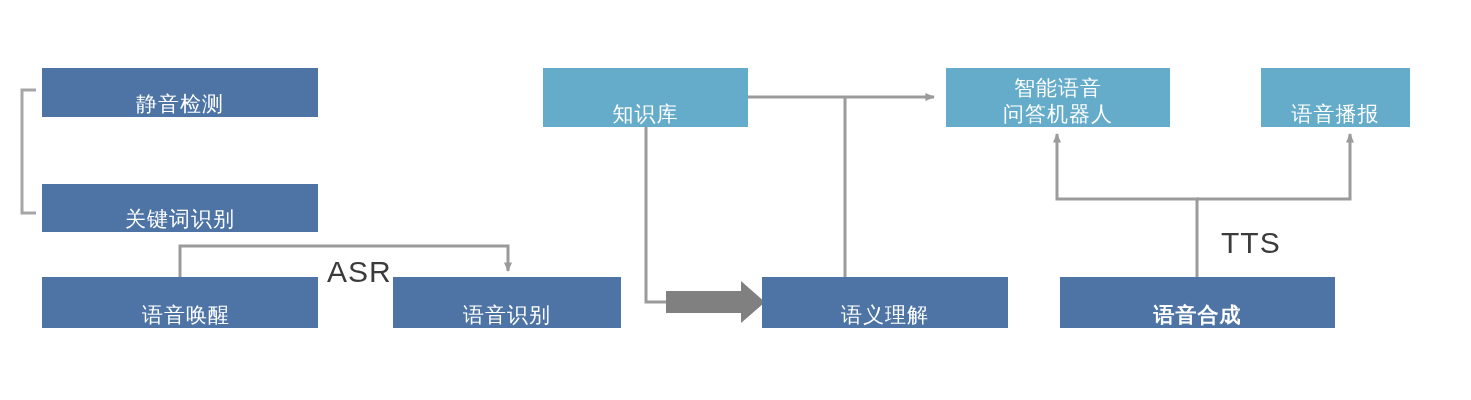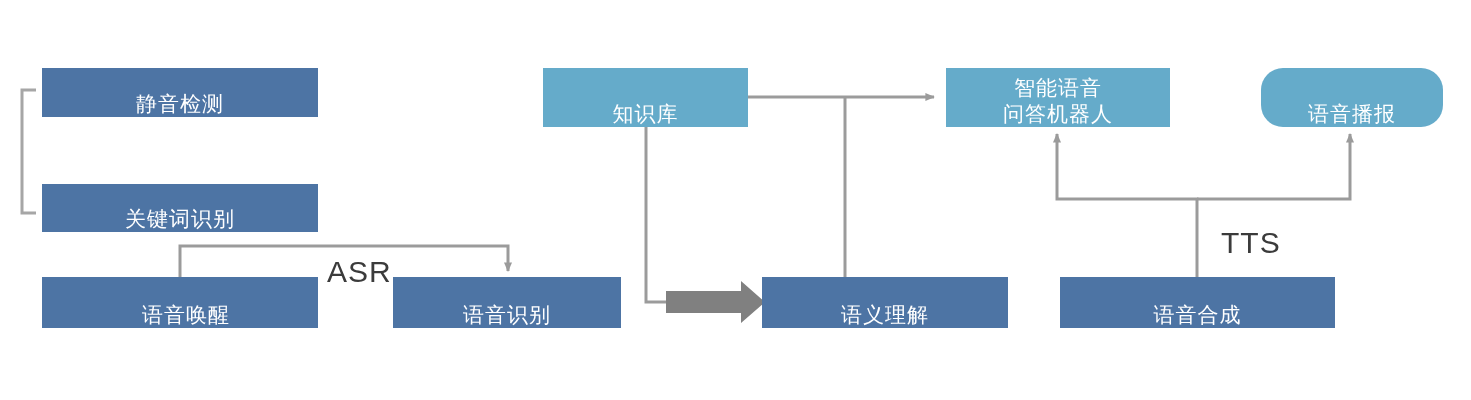--- a/index.html
+++ b/index.html
@@ -101,25 +101,25 @@
     <span>语义理解</span>
   </div>
 
   <div class="box light" style="left:946px;top:68px;width:224px;height:59px;">
     <span>
       <span class="tl">智能语音</span>
       <span class="tl">问答机器人</span>
     </span>
   </div>
 
-  <div class="box dark" style="left:1060px;top:277px;width:275px;height:51px;">
+  <div class="box dark" style="left:1060px;top:277px;width:275px;height:51px;font-weight:bold;">
     <span>语音合成</span>
   </div>
 
-  <div class="box light" style="left:1261px;top:68px;width:182px;height:59px;border-radius:22px;">
+  <div class="box light" style="left:1261px;top:68px;width:149px;height:59px;">
     <span>语音播报</span>
   </div>
 
   <div class="label" style="left:327px;top:255px;">ASR</div>
 
   <div class="label" style="left:1221px;top:226px;">TTS</div>
 
 </div>
 
 </body></html>

